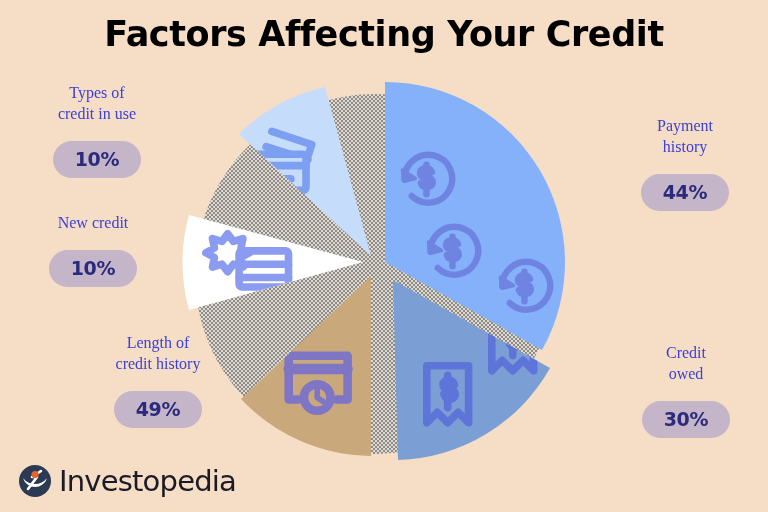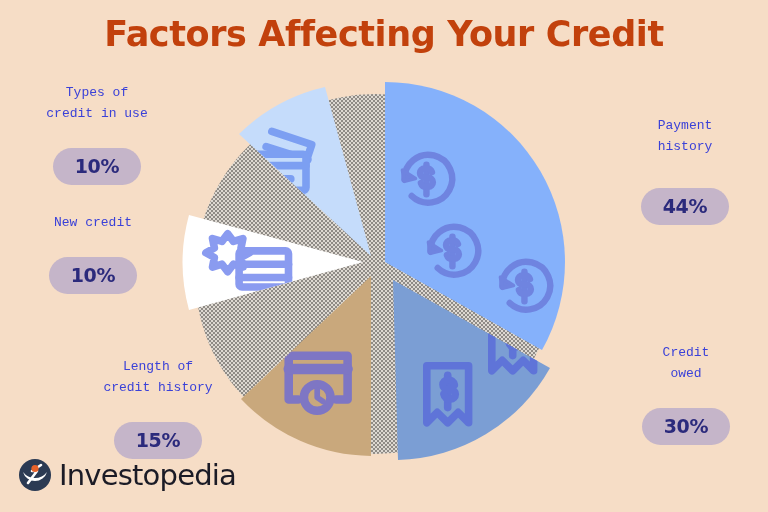--- a/index.html
+++ b/index.html
@@ -22,71 +22,71 @@
   
   #title {
     position: absolute;
     top: 14px;
     left: 0;
     width: 768px;
     text-align: center;
     font-size: 35px;
     font-weight: bold;
     letter-spacing: -0.4px;
-    color: #c2410c;
+    color: #000000;
     font-family: "DejaVu Sans", sans-serif;
   }
   
   #pie-wrap {
     position: absolute;
     left: 175px;
     top: 62px;
     width: 420px;
     height: 420px;
   }
   #pie-svg { display: block; }
 
   
   .label-group {
     position: absolute;
     display: flex;
     flex-direction: column;
     align-items: center;
   }
   .label-text {
-    font-size: 13px;
+    font-size: 16px;
     line-height: 21px;
     color: #3a41d8;
     text-align: center;
     white-space: pre-line;
-    font-family: Liberation Mono, monospace;
+    font-family: Liberation Serif, serif;
   }
   .pct-badge {
-    margin-top: 24px;
+    margin-top: 17px;
     background: #c5b5c9;
     color: #2b2a7c;
     font-size: 19px;
     font-weight: bold;
     border-radius: 22px;
     padding: 7px 22px 8px 22px;
     font-family: "DejaVu Sans", sans-serif;
     letter-spacing: -0.3px;
   }
 
   #lbl-types   { left: 22px;  top: 82px;  width: 150px; }
   #lbl-new     { left: 18px;  top: 212px; width: 150px; }
-  #lbl-length  { left: 72px;  top: 356px; width: 172px; justify-content: flex-end; }
-  #lbl-payment { left: 610px; top: 115px; width: 150px; gap: 7px; }
+  #lbl-length  { left: 72px;  top: 332px; width: 172px; justify-content: flex-end; }
+  #lbl-payment { left: 610px; top: 115px; width: 150px; }
   #lbl-amounts { left: 608px; top: 342px; width: 156px; }
 
   
   #logo {
     position: absolute;
     left: 18px;
-    bottom: 20px;
+    bottom: 14px;
     display: flex;
     align-items: center;
   }
   #logo-mark { display: block; }
   #logo-text {
     margin-left: 7px;
     font-size: 29px;
     color: #1b1b26;
     letter-spacing: -0.8px;
     font-family: "DejaVu Sans", sans-serif;
@@ -215,21 +215,21 @@
   </div>
 
   <div class="label-group" id="lbl-new">
     <div class="label-text">New credit</div>
     <div class="pct-badge">10%</div>
   </div>
 
   <div class="label-group" id="lbl-length">
     <div class="label-text">Length of
 credit history</div>
-    <div class="pct-badge">15%</div>
+    <div class="pct-badge">49%</div>
   </div>
 
   <div class="label-group" id="lbl-payment">
     <div class="label-text">Payment
 history</div>
     <div class="pct-badge">44%</div>
   </div>
 
   <div class="label-group" id="lbl-amounts">
     <div class="label-text">Credit

